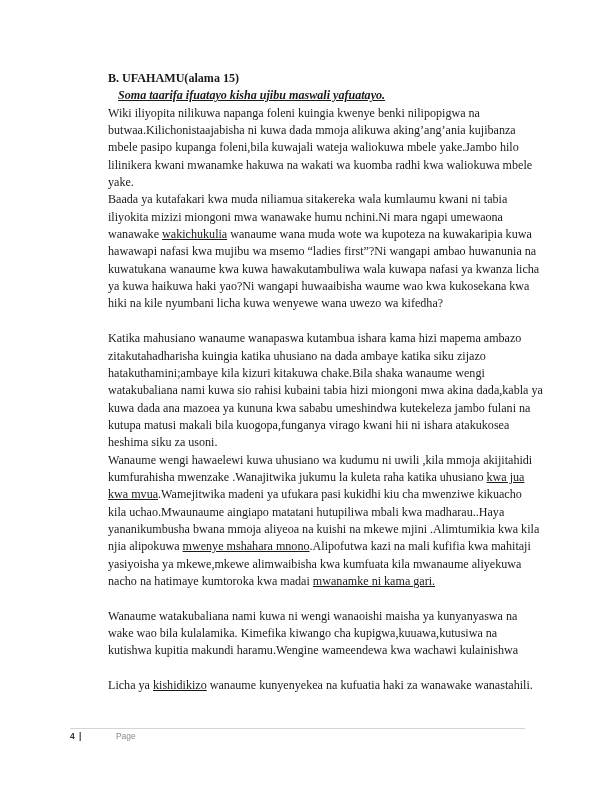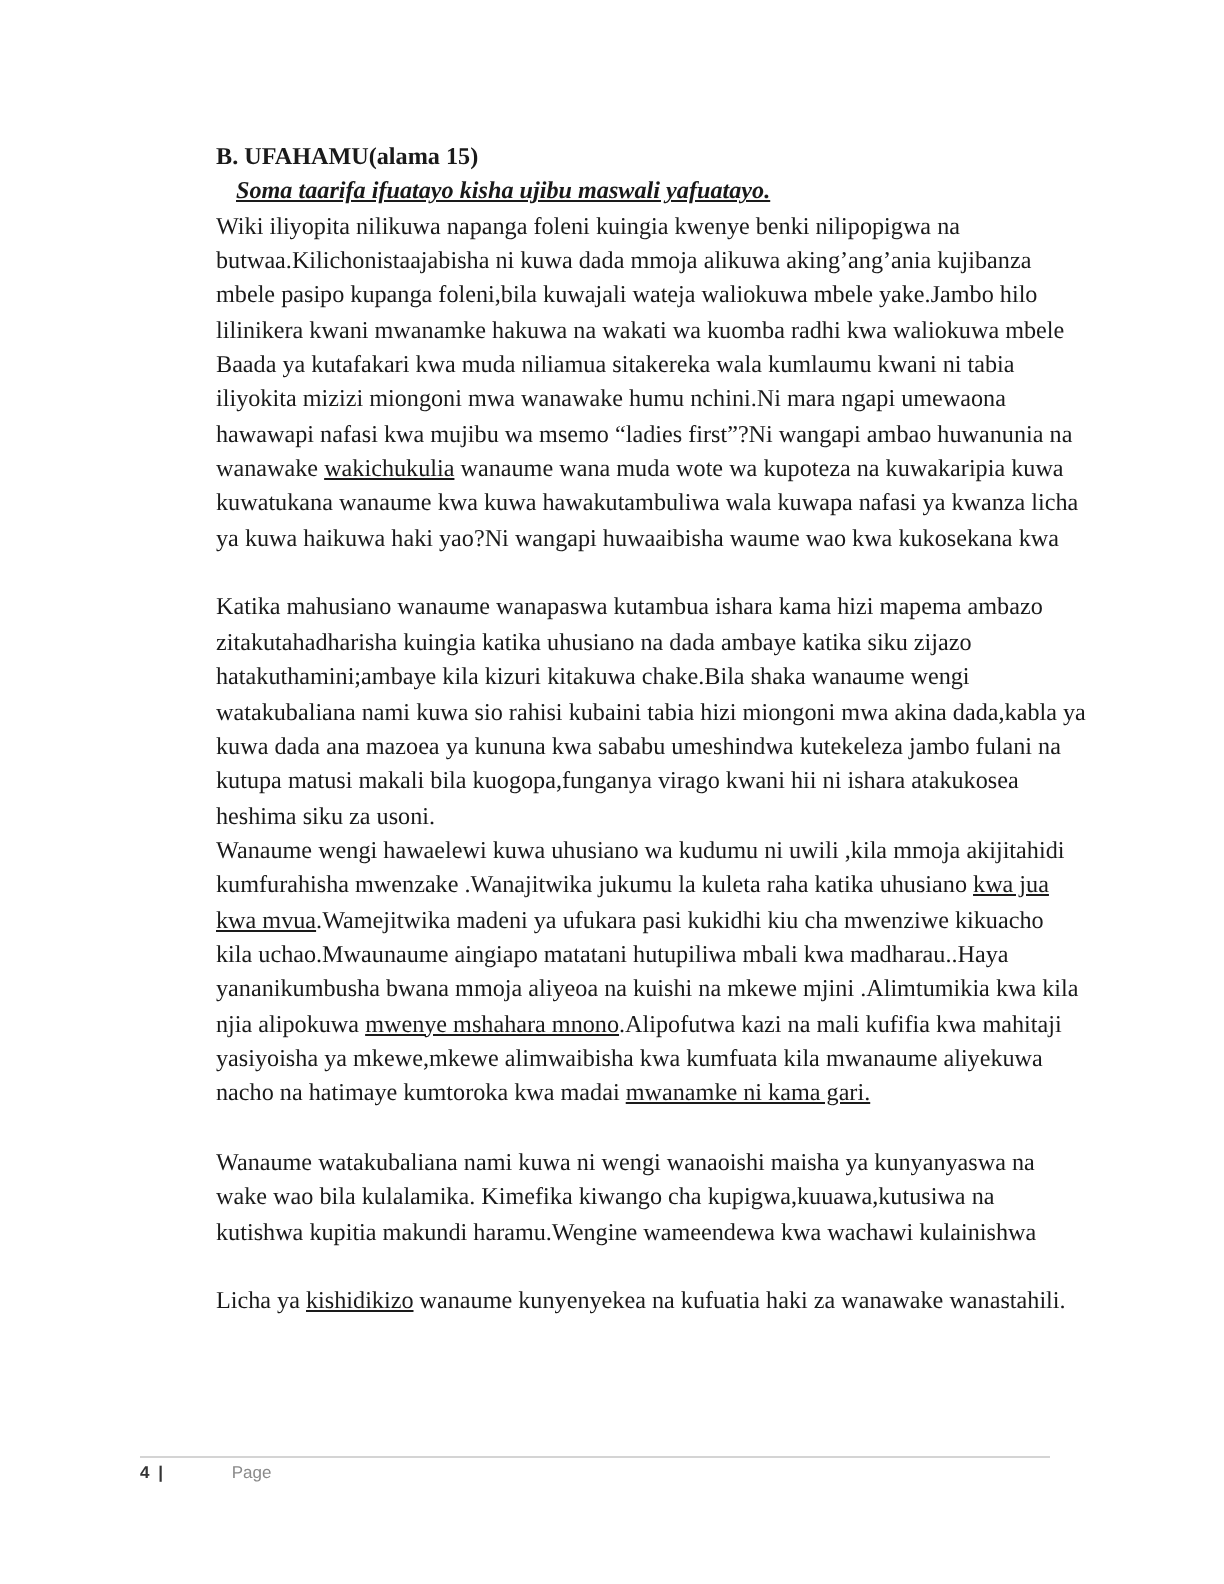--- a/index.html
+++ b/index.html
@@ -26,26 +26,28 @@
 <div class="page">
   <div class="content">
     <div class="line heading">B.  UFAHAMU(alama 15)</div>
     <div class="line instruction">Soma taarifa ifuatayo kisha ujibu maswali yafuatayo.</div>
     <div id="paragraphs">
         <div>
           <div class="line"><span>Wiki iliyopita nilikuwa napanga foleni kuingia kwenye benki nilipopigwa na</span></div>
           <div class="line"><span>butwaa.Kilichonistaajabisha ni kuwa dada mmoja alikuwa aking’ang’ania kujibanza</span></div>
           <div class="line"><span>mbele pasipo kupanga foleni,bila kuwajali wateja waliokuwa mbele yake.Jambo hilo</span></div>
           <div class="line"><span>lilinikera kwani mwanamke hakuwa na wakati wa kuomba radhi kwa waliokuwa mbele</span></div>
+          <div class="line"><span>yake.</span></div>
           <div class="line"><span>Baada ya kutafakari kwa muda niliamua sitakereka wala kumlaumu kwani ni tabia</span></div>
           <div class="line"><span>iliyokita mizizi miongoni mwa wanawake humu nchini.Ni mara ngapi umewaona</span></div>
+          <div class="line"><span>wanawake </span><u>wakichukulia</u><span> wanaume wana muda wote wa kupoteza na kuwakaripia kuwa</span></div>
           <div class="line"><span>hawawapi nafasi kwa mujibu wa msemo “ladies  first”?Ni wangapi ambao huwanunia na</span></div>
-          <div class="line"><span>wanawake </span><u>wakichukulia</u><span> wanaume wana muda wote wa kupoteza na kuwakaripia kuwa</span></div>
           <div class="line"><span>kuwatukana wanaume kwa kuwa hawakutambuliwa wala kuwapa nafasi ya kwanza licha</span></div>
           <div class="line"><span>ya kuwa haikuwa haki yao?Ni wangapi huwaaibisha waume wao kwa kukosekana kwa</span></div>
+          <div class="line"><span>hiki na kile nyumbani licha kuwa wenyewe wana uwezo wa kifedha?</span></div>
         </div>
         <div class="blank"></div>
         <div>
           <div class="line"><span>Katika mahusiano wanaume wanapaswa kutambua ishara kama hizi  mapema ambazo</span></div>
           <div class="line"><span>zitakutahadharisha kuingia katika uhusiano na dada ambaye katika siku zijazo</span></div>
           <div class="line"><span>hatakuthamini;ambaye  kila kizuri kitakuwa chake.Bila shaka wanaume wengi</span></div>
           <div class="line"><span>watakubaliana nami kuwa sio rahisi kubaini tabia hizi miongoni mwa akina dada,kabla ya</span></div>
           <div class="line"><span>kuwa dada ana mazoea ya kununa kwa sababu umeshindwa kutekeleza jambo fulani na</span></div>
           <div class="line"><span>kutupa matusi makali bila kuogopa,funganya virago kwani hii ni ishara atakukosea</span></div>
           <div class="line"><span>heshima siku za usoni.</span></div>

